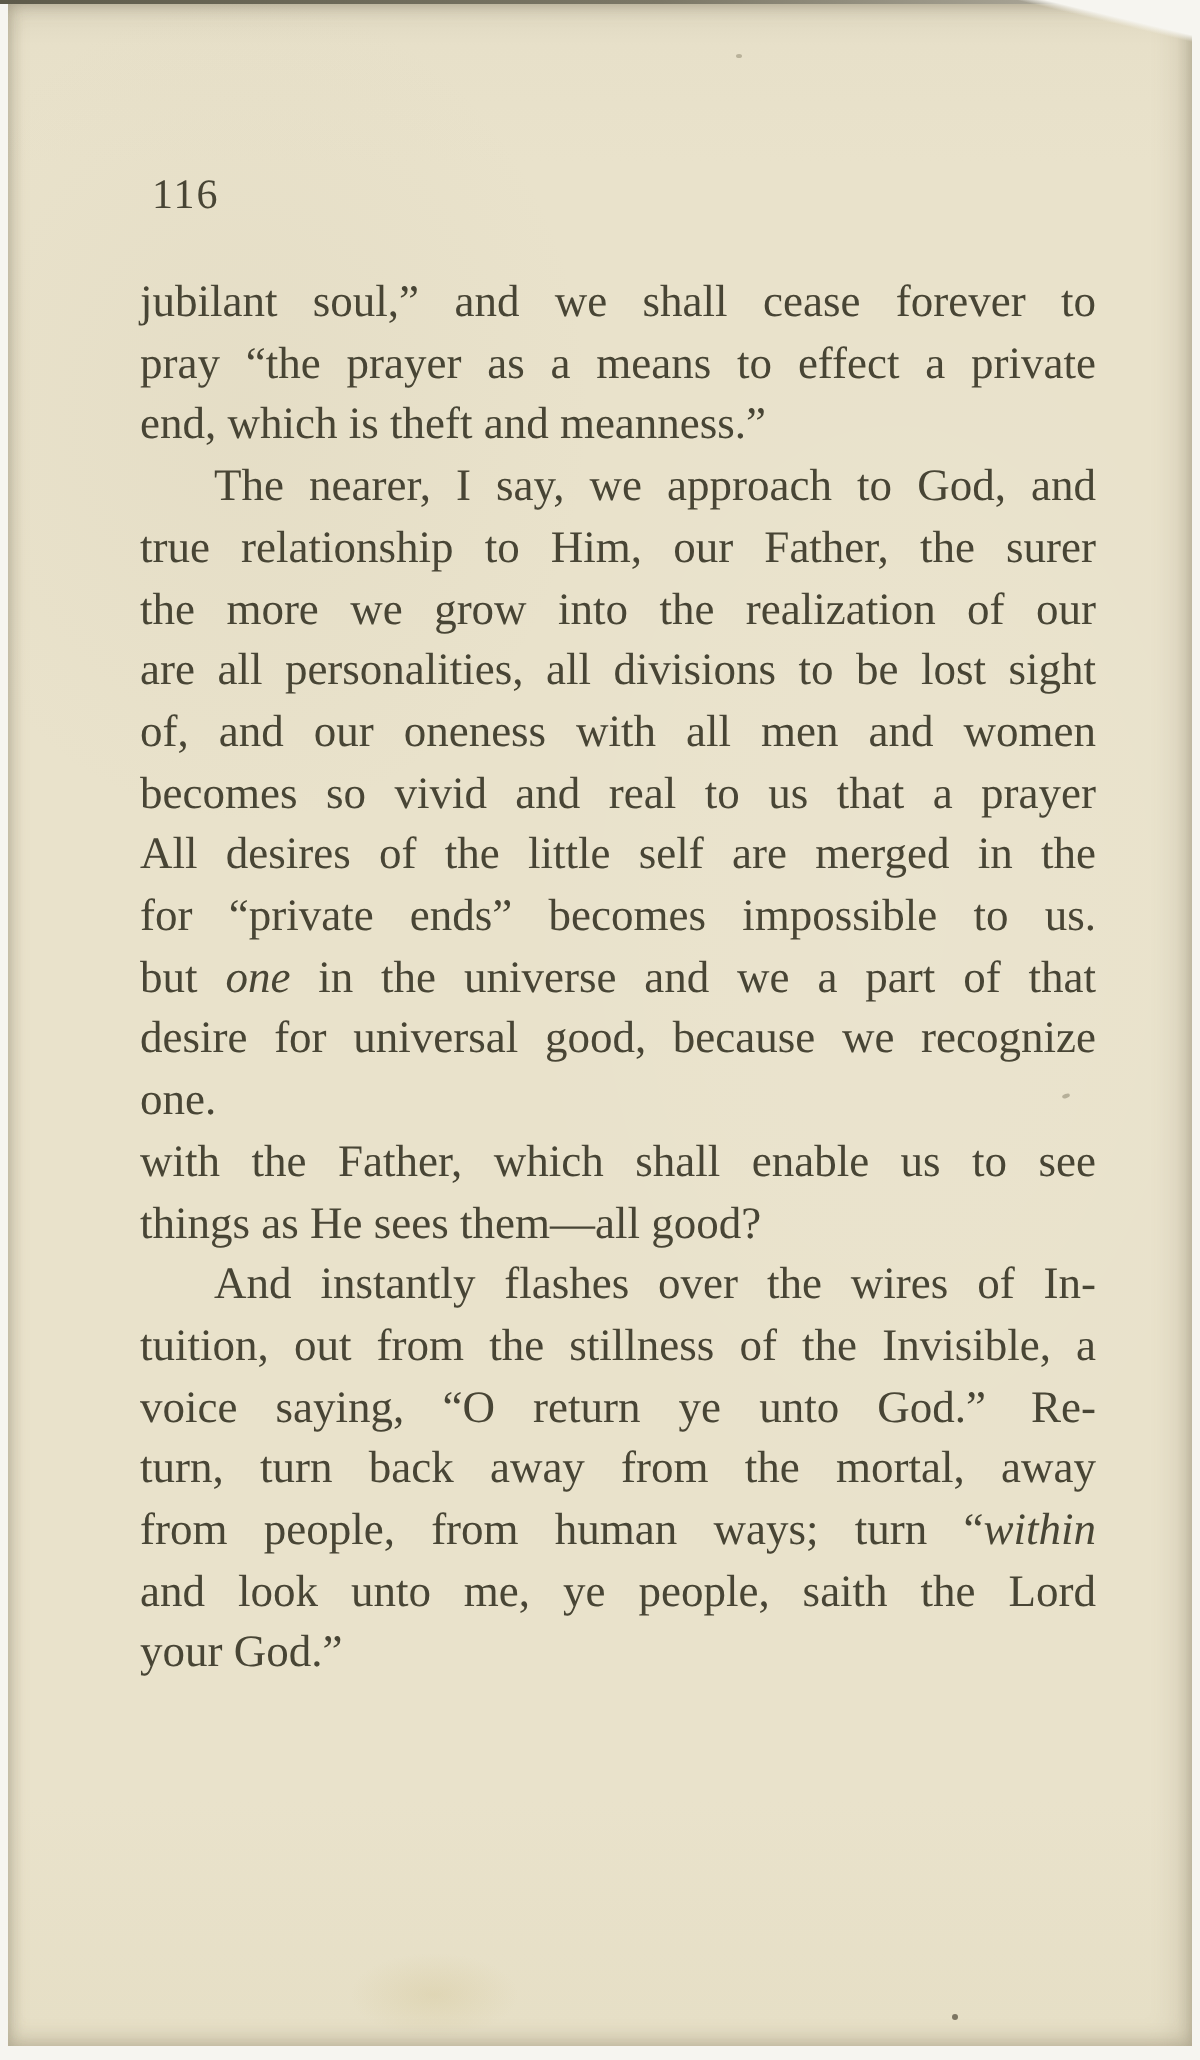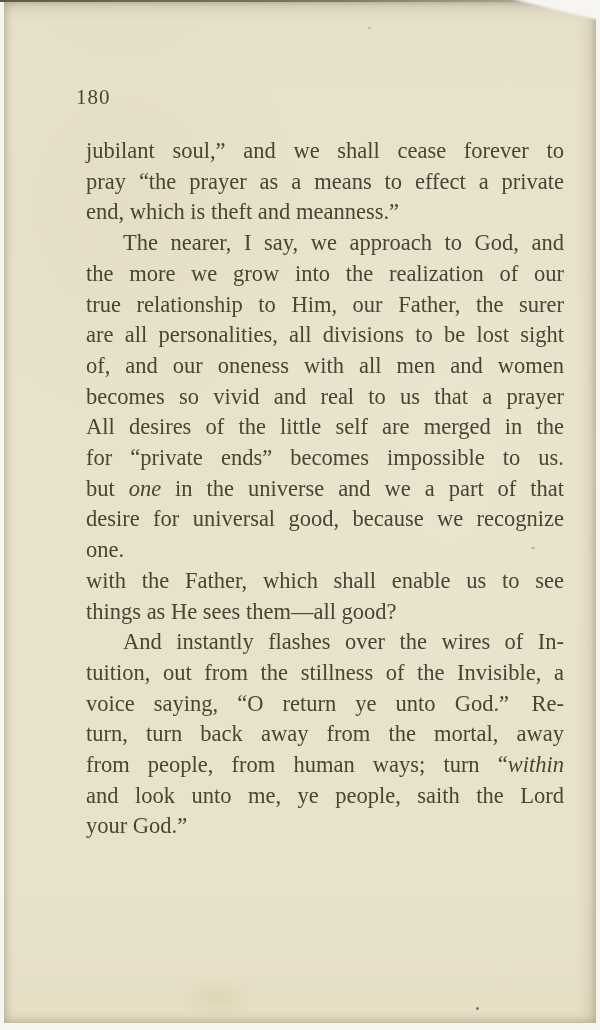--- a/index.html
+++ b/index.html
@@ -55,21 +55,20 @@
     font-variant:small-caps;
     font-size:21.5px;
     letter-spacing:2.6px;
   }
   .text-block{
     position:absolute;
     left:70px;top:136px;width:478px;
     font-size:22.5px;
     line-height:30.7px;
     color:var(--ink);
-    margin-left:16px;
   }
   .line{
     text-align:justify;
     text-align-last:justify;
     white-space:normal;
   }
   .line.last{text-align-last:left;}
   .line.indent{text-indent:37px;}
   .italic{font-style:italic;}
   .speck{
@@ -81,30 +80,30 @@
 </style>
 </head>
 <body>
 
 <div class="scan">
   <div class="paper"></div>
   <div class="edge-top-line"></div>
   <div class="corner-wedge"></div>
 
   <div class="page-header">
-    <span class="page-number">180</span>
+    <span class="page-number">116</span>
   </div>
 
   <div class="text-block">
       <div class="line"><span>jubilant soul,” and we shall cease forever to</span></div>
       <div class="line"><span>pray “the prayer as a means to effect a private</span></div>
       <div class="line last"><span>end, which is theft and meanness.”</span></div>
       <div class="line indent"><span>The nearer, I say, we approach to God, and</span></div>
+      <div class="line"><span>true relationship to Him, our Father, the surer</span></div>
       <div class="line"><span>the more we grow into the realization of our</span></div>
-      <div class="line"><span>true relationship to Him, our Father, the surer</span></div>
       <div class="line"><span>are all personalities, all divisions to be lost sight</span></div>
       <div class="line"><span>of, and our oneness with all men and women</span></div>
       <div class="line"><span>becomes so vivid and real to us that a prayer</span></div>
       <div class="line"><span>All desires of the little self are merged in the</span></div>
       <div class="line"><span>for “private ends” becomes impossible to us.</span></div>
       <div class="line"><span>but </span><span class="italic">one</span><span> in the universe and we a part of that</span></div>
       <div class="line"><span>desire for universal good, because we recognize</span></div>
       <div class="line last"><span>one.</span></div>
       <div class="line"><span>with the Father, which shall enable us to see</span></div>
       <div class="line last"><span>things as He sees them—all good?</span></div>

